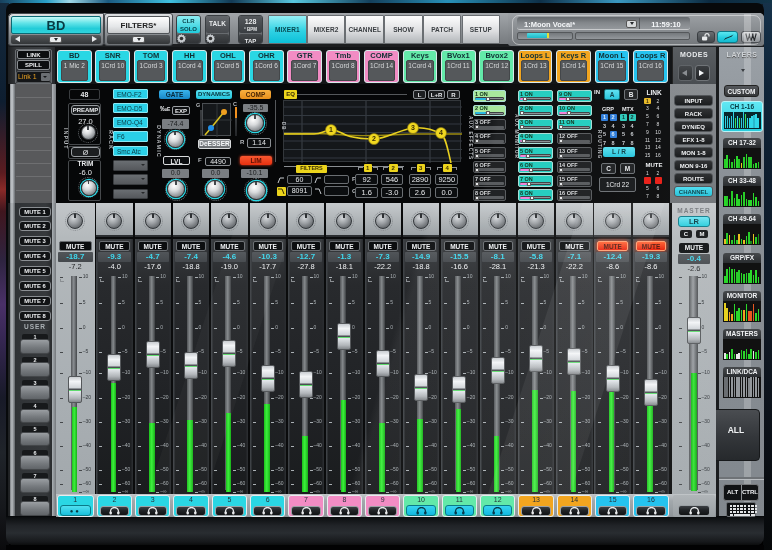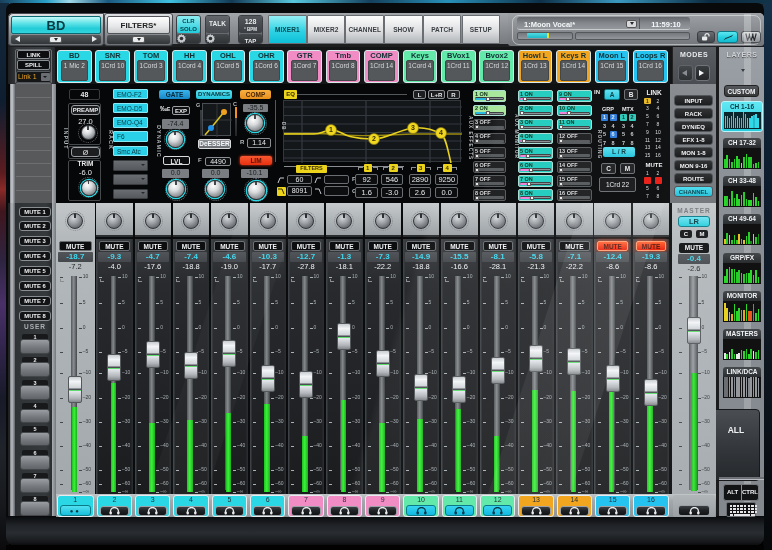--- a/index.html
+++ b/index.html
@@ -139,21 +139,21 @@
 <div class="c" style="left:406.09999999999997px;top:61.5px;width:27.6px;height:8px;color:#d8dadc;font-size:6.5px;line-height:8px;">1Cord 4</div>
 <div class="" style="left:441.0px;top:49.5px;width:34.6px;height:33.5px;background:#63e9a9;border:1px solid #d8e8ea;border-radius:3px;"></div>
 <div class="c" style="left:442.0px;top:50.5px;width:32.6px;height:9px;color:#103034;font-size:7.5px;font-weight:bold;line-height:9px;">BVox1</div>
 <div class="" style="left:444.5px;top:60px;width:27.6px;height:21px;background:#55585b;border-radius:2px;border:1px solid #44474a;"></div>
 <div class="c" style="left:444.5px;top:61.5px;width:27.6px;height:8px;color:#d8dadc;font-size:6.5px;line-height:8px;">1Crd 11</div>
 <div class="" style="left:479.4px;top:49.5px;width:34.6px;height:33.5px;background:#63e9a9;border:1px solid #d8e8ea;border-radius:3px;"></div>
 <div class="c" style="left:480.4px;top:50.5px;width:32.6px;height:9px;color:#103034;font-size:7.5px;font-weight:bold;line-height:9px;">Bvox2</div>
 <div class="" style="left:482.9px;top:60px;width:27.6px;height:21px;background:#55585b;border-radius:2px;border:1px solid #44474a;"></div>
 <div class="c" style="left:482.9px;top:61.5px;width:27.6px;height:8px;color:#d8dadc;font-size:6.5px;line-height:8px;">1Crd 12</div>
 <div class="" style="left:517.8px;top:49.5px;width:34.6px;height:33.5px;background:#f2a51f;border:1px solid #d8e8ea;border-radius:3px;"></div>
-<div class="c" style="left:518.8px;top:50.5px;width:32.6px;height:9px;color:#103034;font-size:7.5px;font-weight:bold;line-height:9px;">Howl L</div>
+<div class="c" style="left:518.8px;top:50.5px;width:32.6px;height:9px;color:#103034;font-size:7.5px;font-weight:bold;line-height:9px;">Loops L</div>
 <div class="" style="left:521.3px;top:60px;width:27.6px;height:21px;background:#55585b;border-radius:2px;border:1px solid #44474a;"></div>
 <div class="c" style="left:521.3px;top:61.5px;width:27.6px;height:8px;color:#d8dadc;font-size:6.5px;line-height:8px;">1Crd 13</div>
 <div class="" style="left:556.2px;top:49.5px;width:34.6px;height:33.5px;background:#f2a51f;border:1px solid #d8e8ea;border-radius:3px;"></div>
 <div class="c" style="left:557.2px;top:50.5px;width:32.6px;height:9px;color:#103034;font-size:7.5px;font-weight:bold;line-height:9px;">Keys R</div>
 <div class="" style="left:559.7px;top:60px;width:27.6px;height:21px;background:#55585b;border-radius:2px;border:1px solid #44474a;"></div>
 <div class="c" style="left:559.7px;top:61.5px;width:27.6px;height:8px;color:#d8dadc;font-size:6.5px;line-height:8px;">1Crd 14</div>
 <div class="" style="left:594.6px;top:49.5px;width:34.6px;height:33.5px;background:#25c3ef;border:1px solid #d8e8ea;border-radius:3px;"></div>
 <div class="c" style="left:595.6px;top:50.5px;width:32.6px;height:9px;color:#103034;font-size:7.5px;font-weight:bold;line-height:9px;">Moon L</div>
 <div class="" style="left:598.1px;top:60px;width:27.6px;height:21px;background:#55585b;border-radius:2px;border:1px solid #44474a;"></div>
 <div class="c" style="left:598.1px;top:61.5px;width:27.6px;height:8px;color:#d8dadc;font-size:6.5px;line-height:8px;">1Crd 15</div>
@@ -314,21 +314,21 @@
     <div style="position:absolute;left:15.4px;bottom:1px;width:1.7px;height:20.0px;background:#94989c;"></div>
     <div style="position:absolute;left:17.8px;bottom:1px;width:1.7px;height:20.7px;background:#94989c;"></div>
     <div style="position:absolute;left:20.2px;bottom:1px;width:1.7px;height:20.7px;background:#94989c;"></div>
     <div style="position:absolute;left:22.6px;bottom:1px;width:1.7px;height:20.0px;background:#94989c;"></div>
     <div style="position:absolute;left:25.0px;bottom:1px;width:1.7px;height:19.4px;background:#84888c;"></div>
     <div style="position:absolute;left:27.4px;bottom:1px;width:1.7px;height:19.6px;background:#94989c;"></div>
     <div style="position:absolute;left:29.8px;bottom:1px;width:1.7px;height:20.2px;background:#94989c;"></div>
     <div style="position:absolute;left:32.2px;bottom:1px;width:1.7px;height:19.7px;background:#94989c;"></div>
     <div style="position:absolute;left:34.6px;bottom:1px;width:1.7px;height:19.5px;background:#94989c;"></div>
   </div>
-<div class="c" style="left:712px;top:409px;width:48px;height:72px;background:linear-gradient(180deg,#4a4d51,#33363a 55%,#26292c);border-radius:4px;border:1px solid #17191b;color:#f0f2f4;font-size:8.5px;font-weight:bold;line-height:40px;">ALL</div>
+<div class="c" style="left:712px;top:409px;width:48px;height:52px;background:linear-gradient(180deg,#4a4d51,#33363a 55%,#26292c);border-radius:4px;border:1px solid #17191b;color:#f0f2f4;font-size:8.5px;font-weight:bold;line-height:40px;">ALL</div>
 <div class="" style="left:719px;top:477px;width:45px;height:1.5px;background:#6e7276;box-shadow:0 1px 0 #b8bcc0;"></div>
 <div class="" style="left:723px;top:484px;width:36px;height:17px;background:#111315;border-radius:3px;border:1px solid #77797c;"></div>
 <div class="c" style="left:724.5px;top:486.5px;width:16px;height:12px;color:#f0f2f4;font-size:6px;font-weight:bold;line-height:11px;">ALT</div>
 <div class="" style="left:741px;top:485px;width:1px;height:15px;background:#8a8e92;"></div>
 <div class="c" style="left:742px;top:486.5px;width:16px;height:12px;color:#f0f2f4;font-size:6px;font-weight:bold;line-height:11px;">CTRL</div>
 <div style="left:726px;top:502px;width:30px;height:14.5px;background:#111315;border-radius:2px;border:1px solid #6a6e72;">
     <div style="position:absolute;left:2.5px;top:1.8px;width:2.6px;height:2.2px;background:#e4e6e8;"></div>
     <div style="position:absolute;left:6.1px;top:1.8px;width:2.6px;height:2.2px;background:#e4e6e8;"></div>
     <div style="position:absolute;left:9.7px;top:1.8px;width:2.6px;height:2.2px;background:#e4e6e8;"></div>
     <div style="position:absolute;left:13.3px;top:1.8px;width:2.6px;height:2.2px;background:#e4e6e8;"></div>

